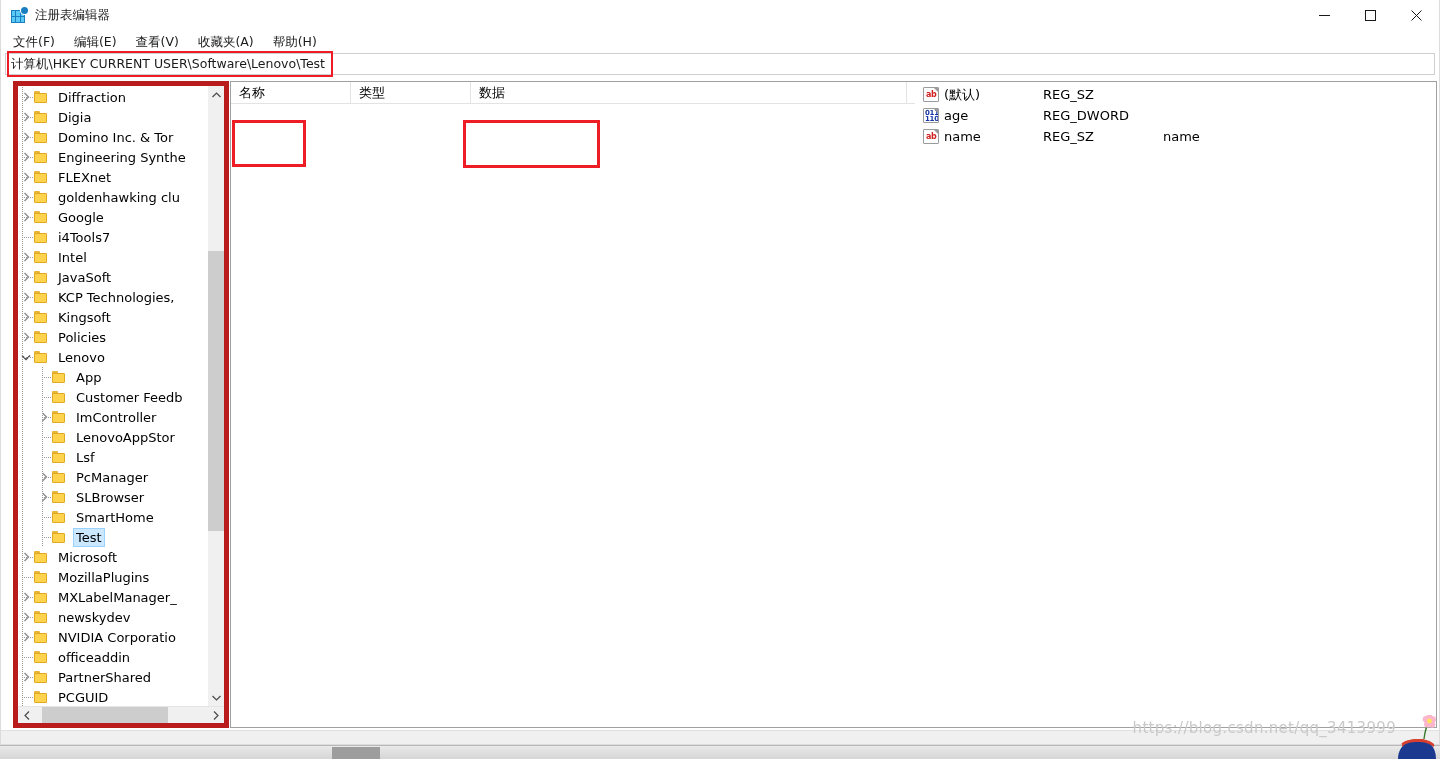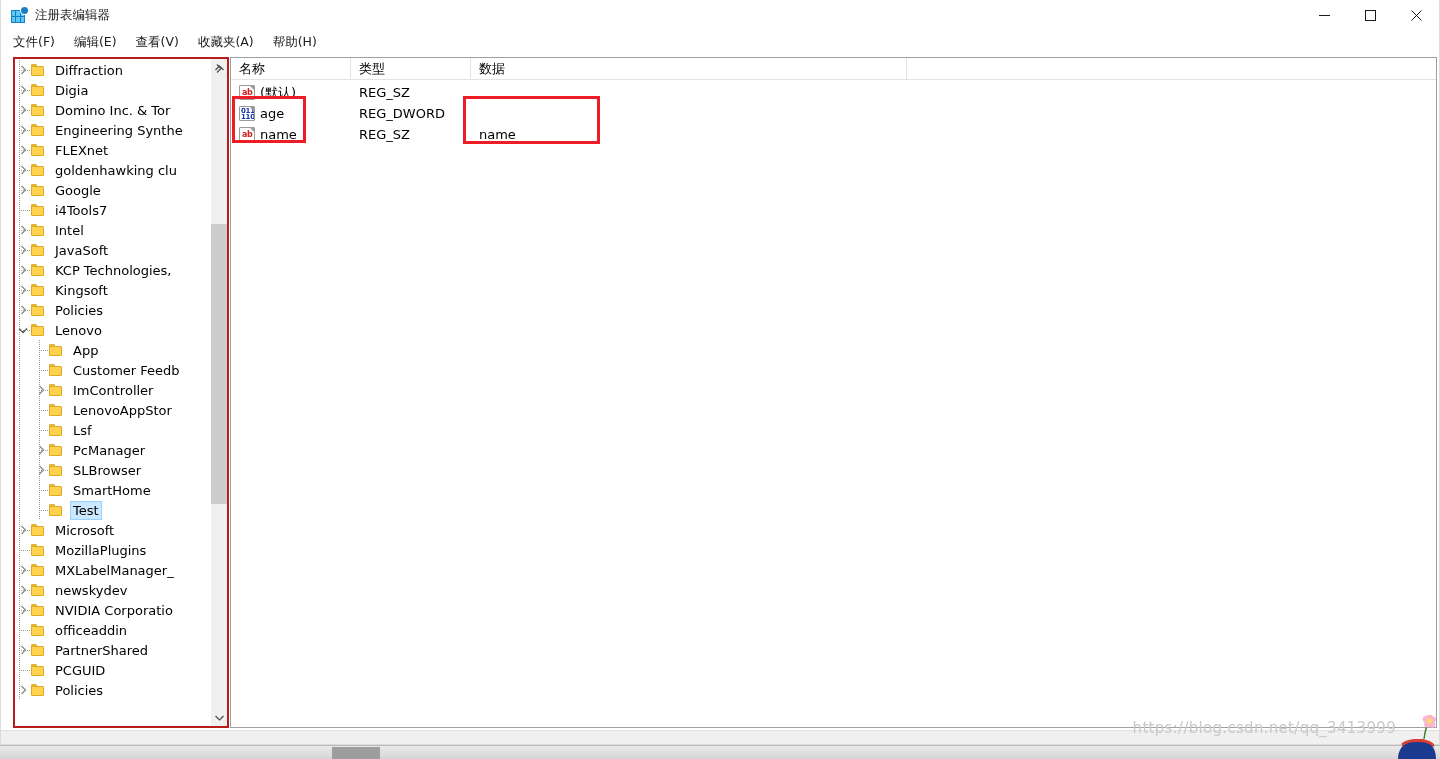--- a/index.html
+++ b/index.html
@@ -151,24 +151,24 @@
   
   .content {
     flex: 1 1 auto;
     display: flex;
     padding: 4px 2px 2px 12px;
     min-height: 0;
   }
   .tree-pane {
     width: 216px;
     flex: 0 0 auto;
-    border: 2px solid #b91c1c;
+    border: 5px solid #b91c1c;
     background: #ffffff;
     display: flex;
-    flex-direction: row;
+    flex-direction: column;
     position: relative;
     min-height: 0;
   }
   .tree-scrollarea {
     flex: 1 1 auto;
     position: relative;
     overflow: hidden;
     display: flex;
   }
   .tree-items {
@@ -278,21 +278,21 @@
   }
 
   
   .list-pane {
     flex: 1 1 auto;
     margin-left: 1px;
     border: 1px solid #a0a0a0;
     border-left: 1px solid #a0a0a0;
     background: #ffffff;
     display: flex;
-    flex-direction: column;
+    flex-direction: row;
     min-width: 0;
     position: relative;
   }
   .list-header {
     height: 22px;
     flex: 0 0 auto;
     display: flex;
     border-bottom: 1px solid #e3e3e3;
     background: #ffffff;
   }
@@ -470,20 +470,24 @@
     </div>
 
     <div class="menubar">
       <div class="menu-item">文件(F)</div>
       <div class="menu-item">编辑(E)</div>
       <div class="menu-item">查看(V)</div>
       <div class="menu-item">收藏夹(A)</div>
       <div class="menu-item">帮助(H)</div>
     </div>
 
+    <div class="addressbar-wrap">
+      <div class="addressbar">计算机\HKEY CURRENT USER\Software\Lenovo\Test</div>
+      <div class="addr-highlight"></div>
+    </div>
 
     <div class="content">
 
       <div class="tree-pane">
         <div class="tree-scrollarea">
           <div class="tree-items" id="tree-items">
               <div class="tree-row">
                 <div class="dotline" style="left: 4px;"></div>
                 <div class="dotstub" style="left: 4px; width: 11px; top: 10px;"></div>
                 <div class="indent"></div>

